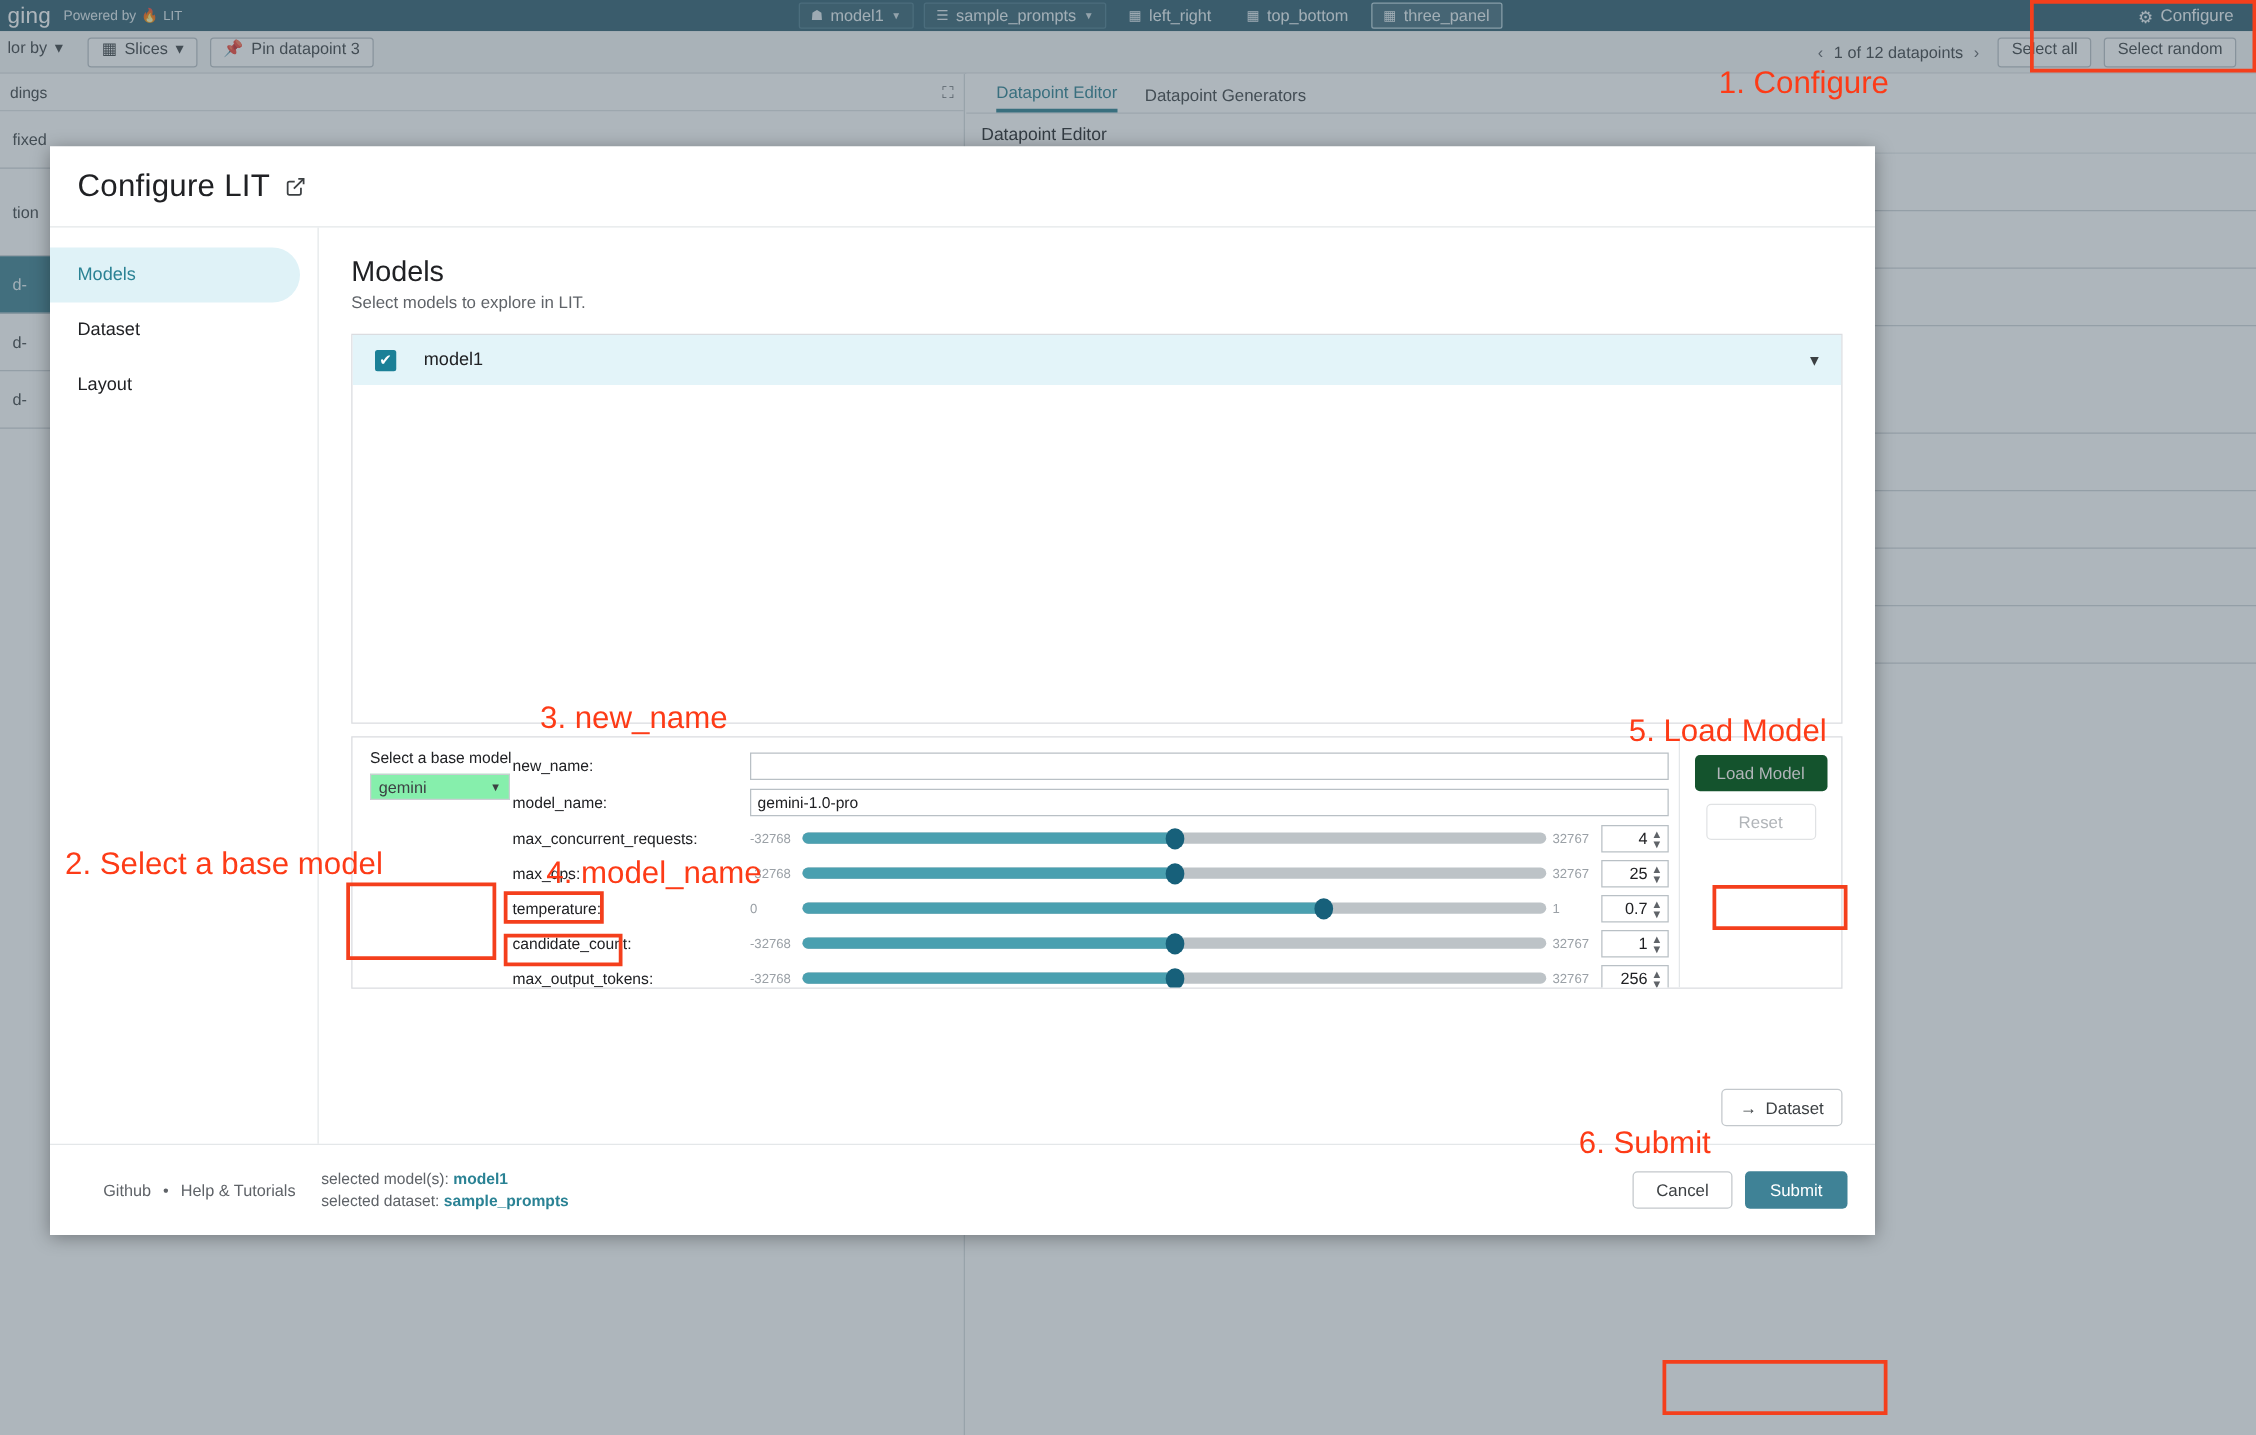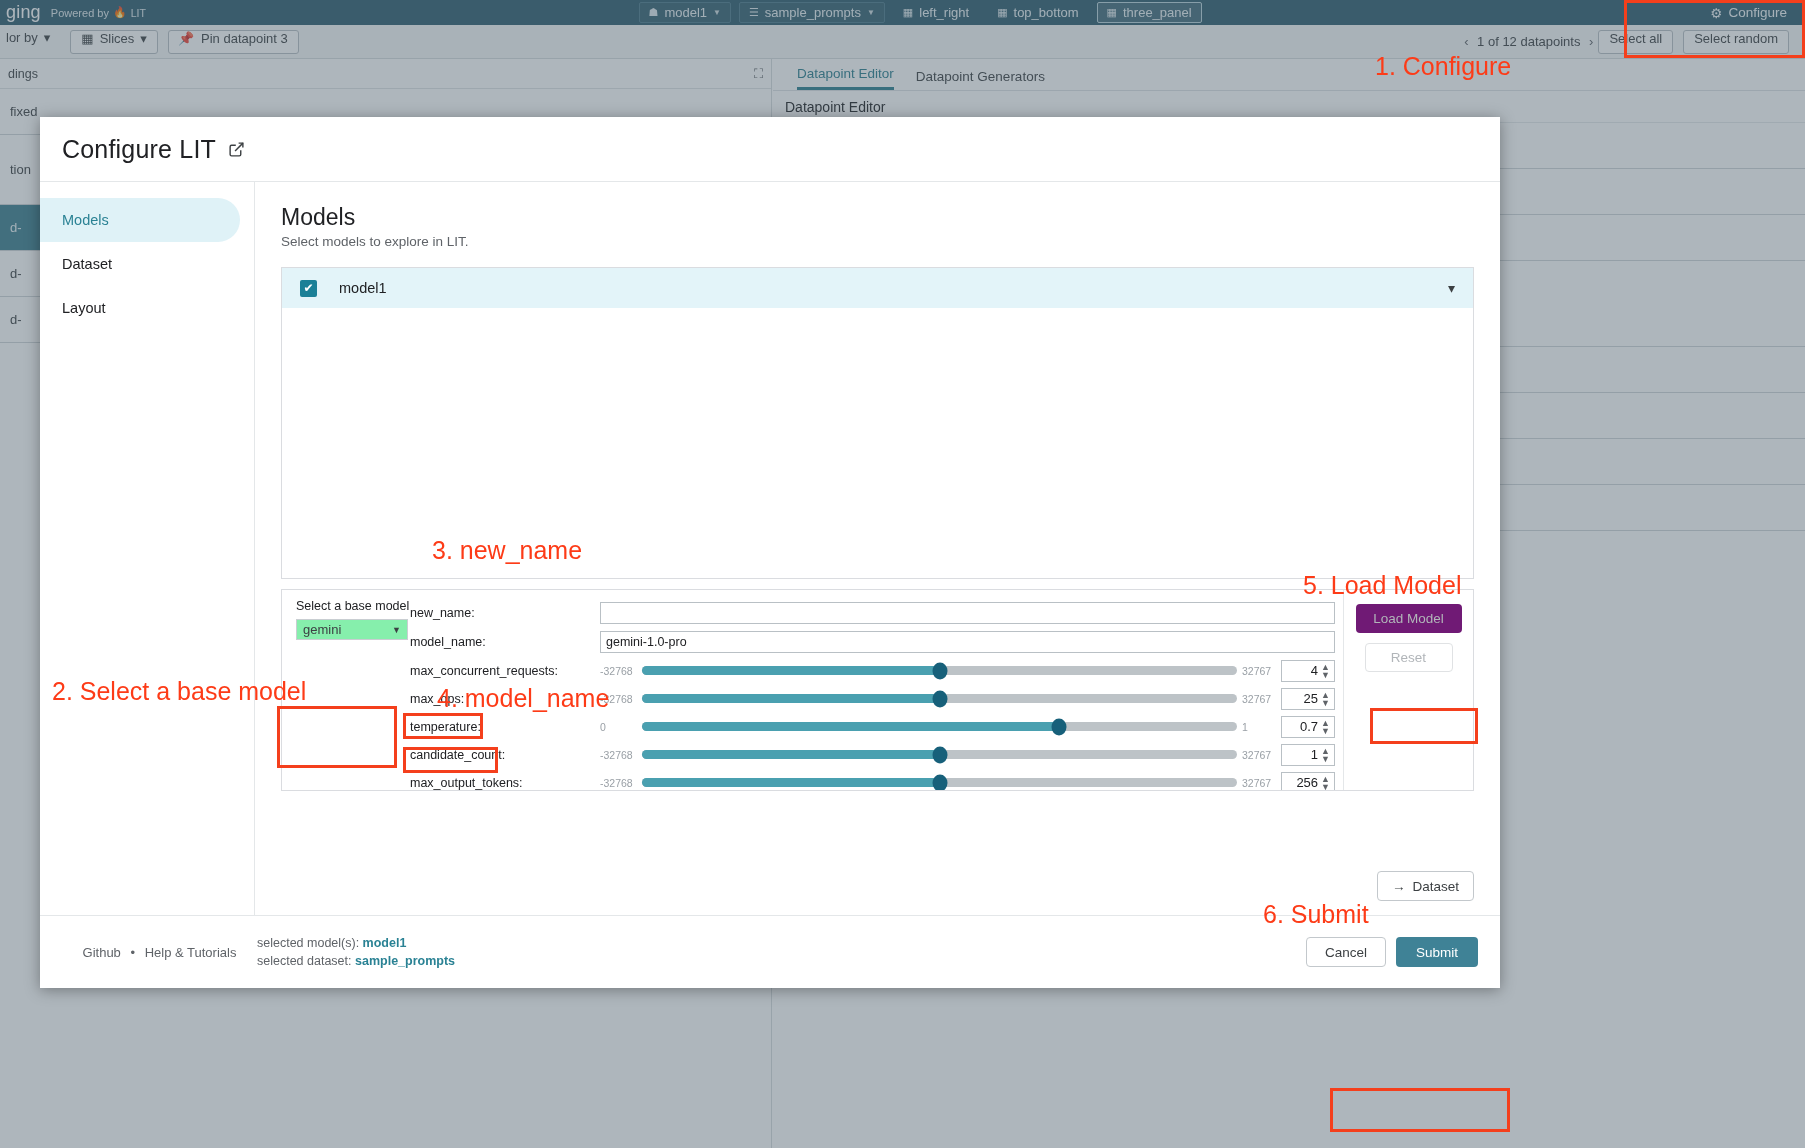--- a/index.html
+++ b/index.html
@@ -58,21 +58,21 @@
     display: flex; align-items: center; padding: 0 6px;
   }
   .tb2-btn {
     display: inline-flex; align-items: flex-start; gap: 6px;
     height: 24px; padding: 0 10px; margin-right: 10px;
     border: 1px solid #b9c0c5; border-radius: 3px;
     background: #fff; font-size: 13px; color: #3c4043; white-space: nowrap;
   }
   .tb2-btn.borderless { border: none; background: none; padding-left: 0; }
   .tb2-spacer { flex: 1 1 auto; }
-  .dp-count { font-size: 13px; color: #3c4043; margin-right: 0; white-space: nowrap; }
+  .dp-count { font-size: 13px; color: #3c4043; margin-right: 10px; white-space: nowrap; }
   .dp-count .arr { color: #5f6368; padding: 0 5px; }
 
   .left-col {
     position: absolute; top: 59px; left: 0; width: 772px; bottom: 0;
     background: #fff; border-right: 1px solid #d8dcdf;
   }
   .panel-head {
     height: 30px; border-bottom: 1px solid #e0e3e6;
     display: flex; align-items: center; padding: 0 8px;
     font-size: 12.5px; color: #3c4043;
@@ -215,21 +215,21 @@
     display: flex; align-items: center; justify-content: flex-end; gap: 3px;
     font-size: 13px; color: #202124; padding: 0 4px;
   }
   .spin { font-size: 9px; color: #5f6368; line-height: 8px; }
 
   .actions-col {
     width: 130px; flex: 0 0 130px; border-left: 1px solid #e4e7e9;
     padding: 14px 10px 0 10px; display: flex; flex-direction: column; align-items: center; gap: 10px;
   }
   .btn-disabled {
-    width: 106px; height: 29px; border-radius: 4px; background: #701a75; color: #b1b5b9;
+    width: 106px; height: 29px; border-radius: 4px; background: #14532d; color: #b1b5b9;
     display: flex; align-items: center; justify-content: center; font-size: 13.5px;
   }
   .btn-ghost {
     width: 88px; height: 29px; border-radius: 4px; background: #fff;
     border: 1px solid #e0e2e4; color: #b1b5b9;
     display: flex; align-items: center; justify-content: center; font-size: 13.5px;
   }
 
   .main-spacer { flex: 1 1 auto; }
   .dataset-nav-row { display: flex; justify-content: flex-end; padding: 0 0 14px 0; }
@@ -574,21 +574,21 @@
   </div>
 
   <div>
     <div class="anno-box" style="left:1624px; top:0px; width:181px; height:58px;"></div>
     <div class="anno-text" style="left:1375px; top:52px;">1. Configure</div>
 
     <div class="anno-box" style="left:277px; top:706px; width:120px; height:62px;"></div>
     <div class="anno-text" style="left:52px; top:677px;">2. Select a base model</div>
 
     <div class="anno-box" style="left:403px; top:713px; width:80px; height:26px;"></div>
-    <div class="anno-text" style="left:432px; top:536px;">3. new_name</div>
+    <div class="anno-text" style="left:432px; top:560px;">3. new_name</div>
 
     <div class="anno-box" style="left:403px; top:747px; width:95px; height:26px;"></div>
     <div class="anno-text" style="left:437px; top:684px;">4. model_name</div>
 
     <div class="anno-box" style="left:1370px; top:708px; width:108px; height:36px;"></div>
     <div class="anno-text" style="left:1303px; top:571px;">5. Load Model</div>
 
     <div class="anno-box" style="left:1330px; top:1088px; width:180px; height:44px;"></div>
     <div class="anno-text" style="left:1263px; top:900px;">6. Submit</div>
   </div>

